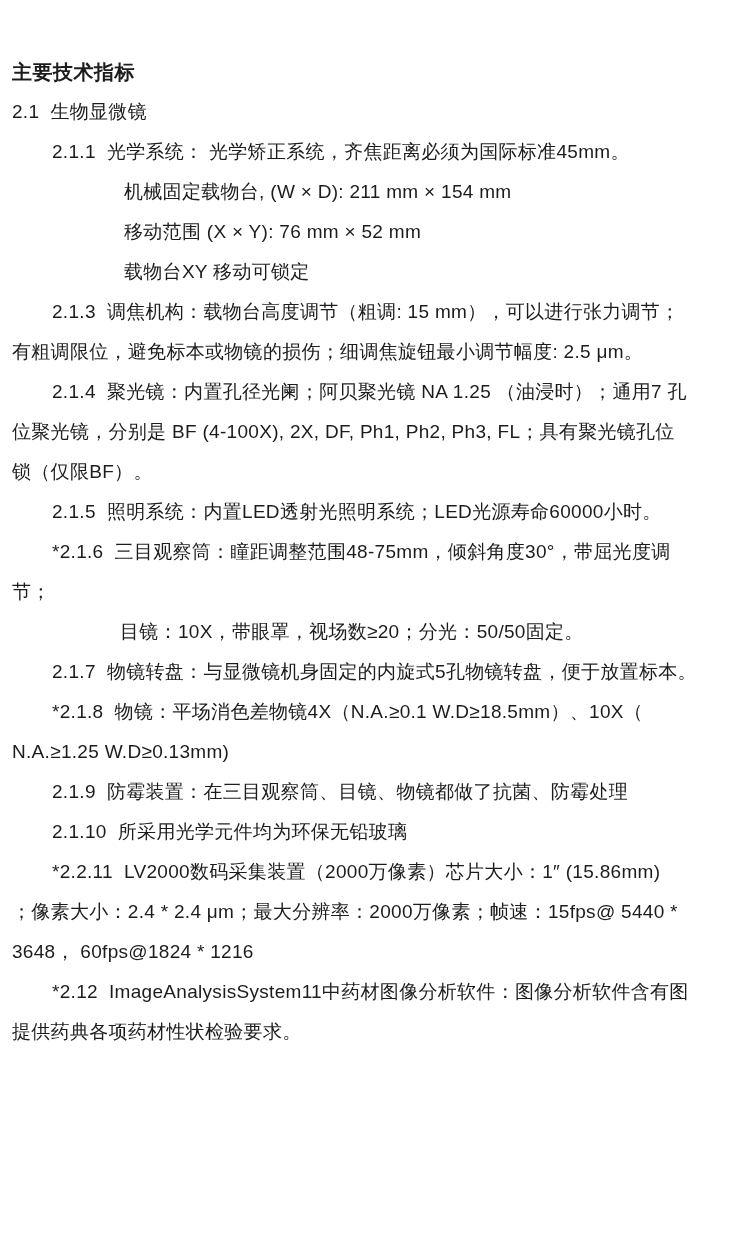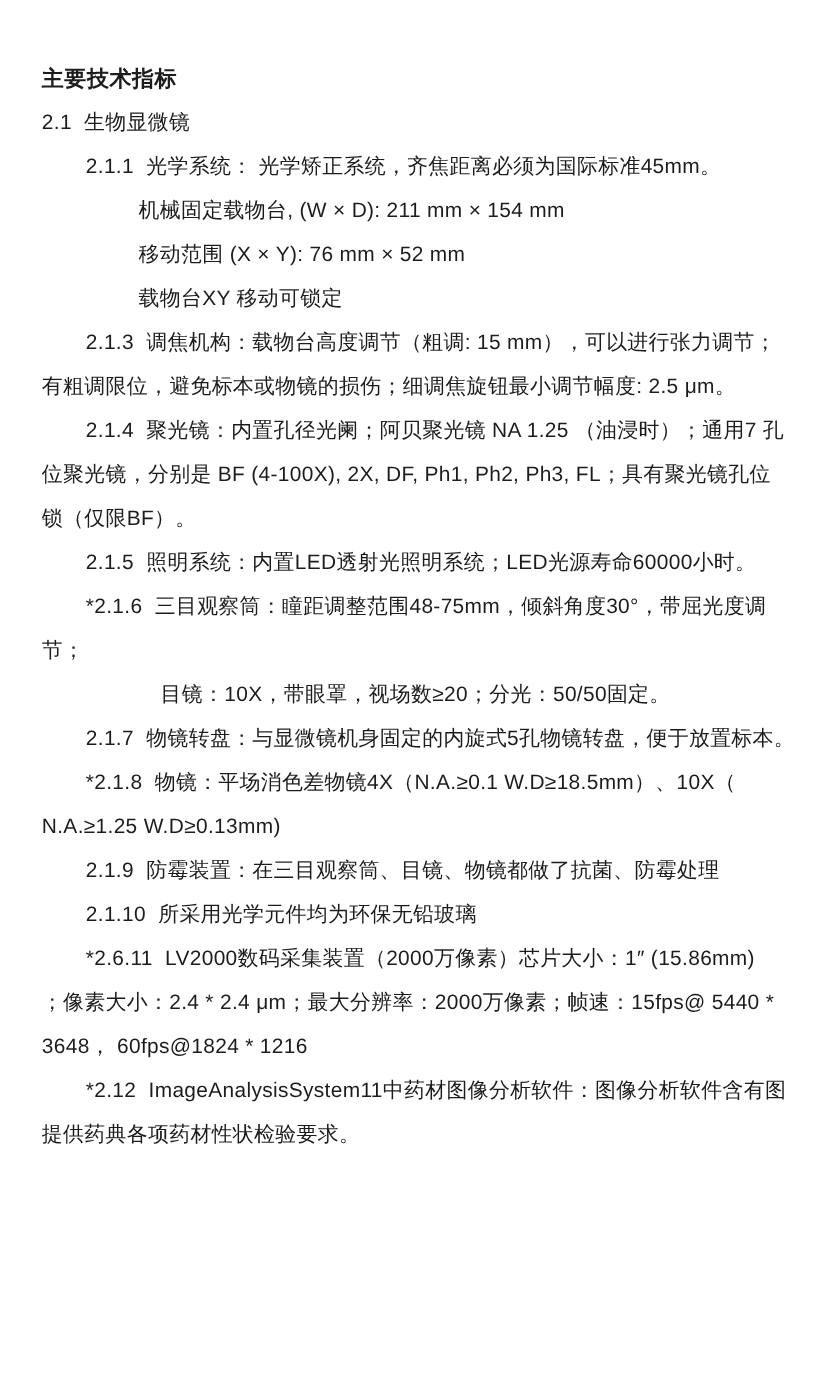--- a/index.html
+++ b/index.html
@@ -10,39 +10,39 @@
   .page {
     position: relative;
     width: 750px;
     height: 1250px;
     background: #ffffff;
     overflow: hidden;
     font-family: "Liberation Sans", sans-serif;
     color: #1c1c1c;
   }
   .content {
-    padding: 52px 28px 0 38px;
+    padding: 52px 28px 0 12px;
   }
   .doc-title {
     font-size: 20px;
     font-weight: 700;
     line-height: 40px;
     white-space: pre;
     letter-spacing: 0.5px;
   }
   .line {
     font-size: 19px;
     font-weight: 400;
     line-height: 40px;
     white-space: pre;
     letter-spacing: 0.3px;
   }
   .ind-none     { margin-left: 0; }
   .ind-item     { margin-left: 40px; }
-  .ind-sub      { margin-left: 88px; }
+  .ind-sub      { margin-left: 112px; }
   .ind-eyepiece { margin-left: 108px; }
 </style>
 </head>
 <body>
 
 <div class="page">
   <div class="content">
     <div class="doc-title">主要技术指标</div>
     <div>
         <div class="line ind-none">2.1  生物显微镜</div>
@@ -57,20 +57,20 @@
         <div class="line ind-none">锁（仅限BF）。</div>
         <div class="line ind-item">2.1.5  照明系统：内置LED透射光照明系统；LED光源寿命60000小时。</div>
         <div class="line ind-item">*2.1.6  三目观察筒：瞳距调整范围48-75mm，倾斜角度30°，带屈光度调</div>
         <div class="line ind-none">节；</div>
         <div class="line ind-eyepiece">目镜：10X，带眼罩，视场数≥20；分光：50/50固定。</div>
         <div class="line ind-item">2.1.7  物镜转盘：与显微镜机身固定的内旋式5孔物镜转盘，便于放置标本。</div>
         <div class="line ind-item">*2.1.8  物镜：平场消色差物镜4X（N.A.≥0.1 W.D≥18.5mm）、10X（</div>
         <div class="line ind-none">N.A.≥1.25 W.D≥0.13mm)</div>
         <div class="line ind-item">2.1.9  防霉装置：在三目观察筒、目镜、物镜都做了抗菌、防霉处理</div>
         <div class="line ind-item">2.1.10  所采用光学元件均为环保无铅玻璃</div>
-        <div class="line ind-item">*2.6.11  LV2000数码采集装置（2000万像素）芯片大小：1″ (15.86mm)</div>
+        <div class="line ind-item">*2.2.11  LV2000数码采集装置（2000万像素）芯片大小：1″ (15.86mm)</div>
         <div class="line ind-none">；像素大小：2.4 * 2.4 μm；最大分辨率：2000万像素；帧速：15fps@ 5440 *</div>
         <div class="line ind-none">3648， 60fps@1824 * 1216</div>
         <div class="line ind-item">*2.12  ImageAnalysisSystem11中药材图像分析软件：图像分析软件含有图</div>
         <div class="line ind-none">提供药典各项药材性状检验要求。</div>
       </div>
   </div>
 </div>
 
 </body></html>

